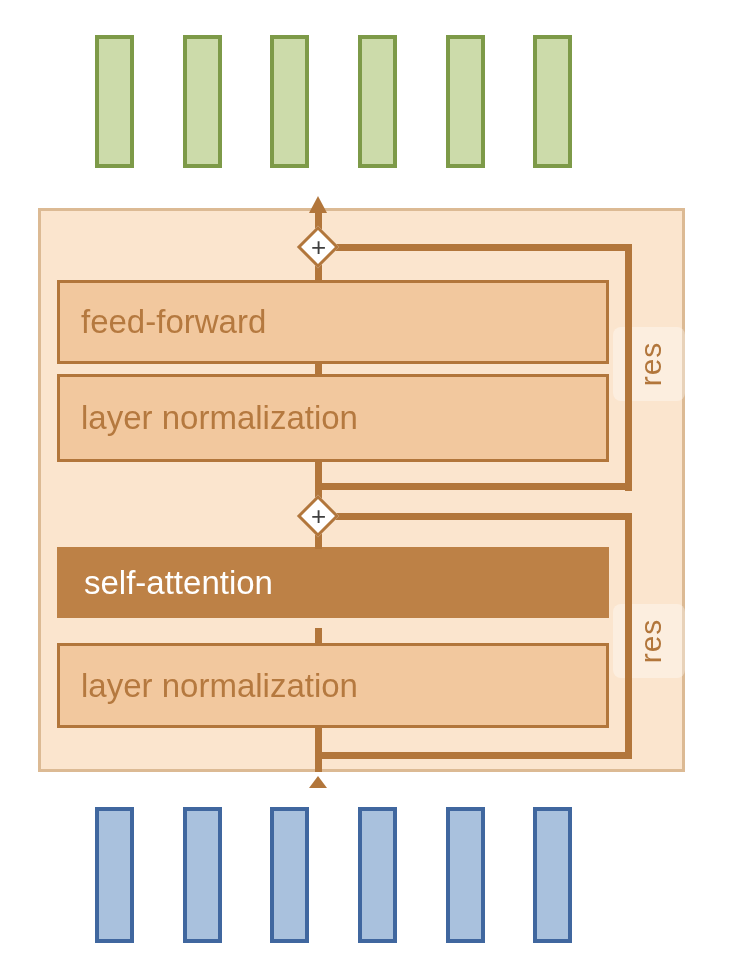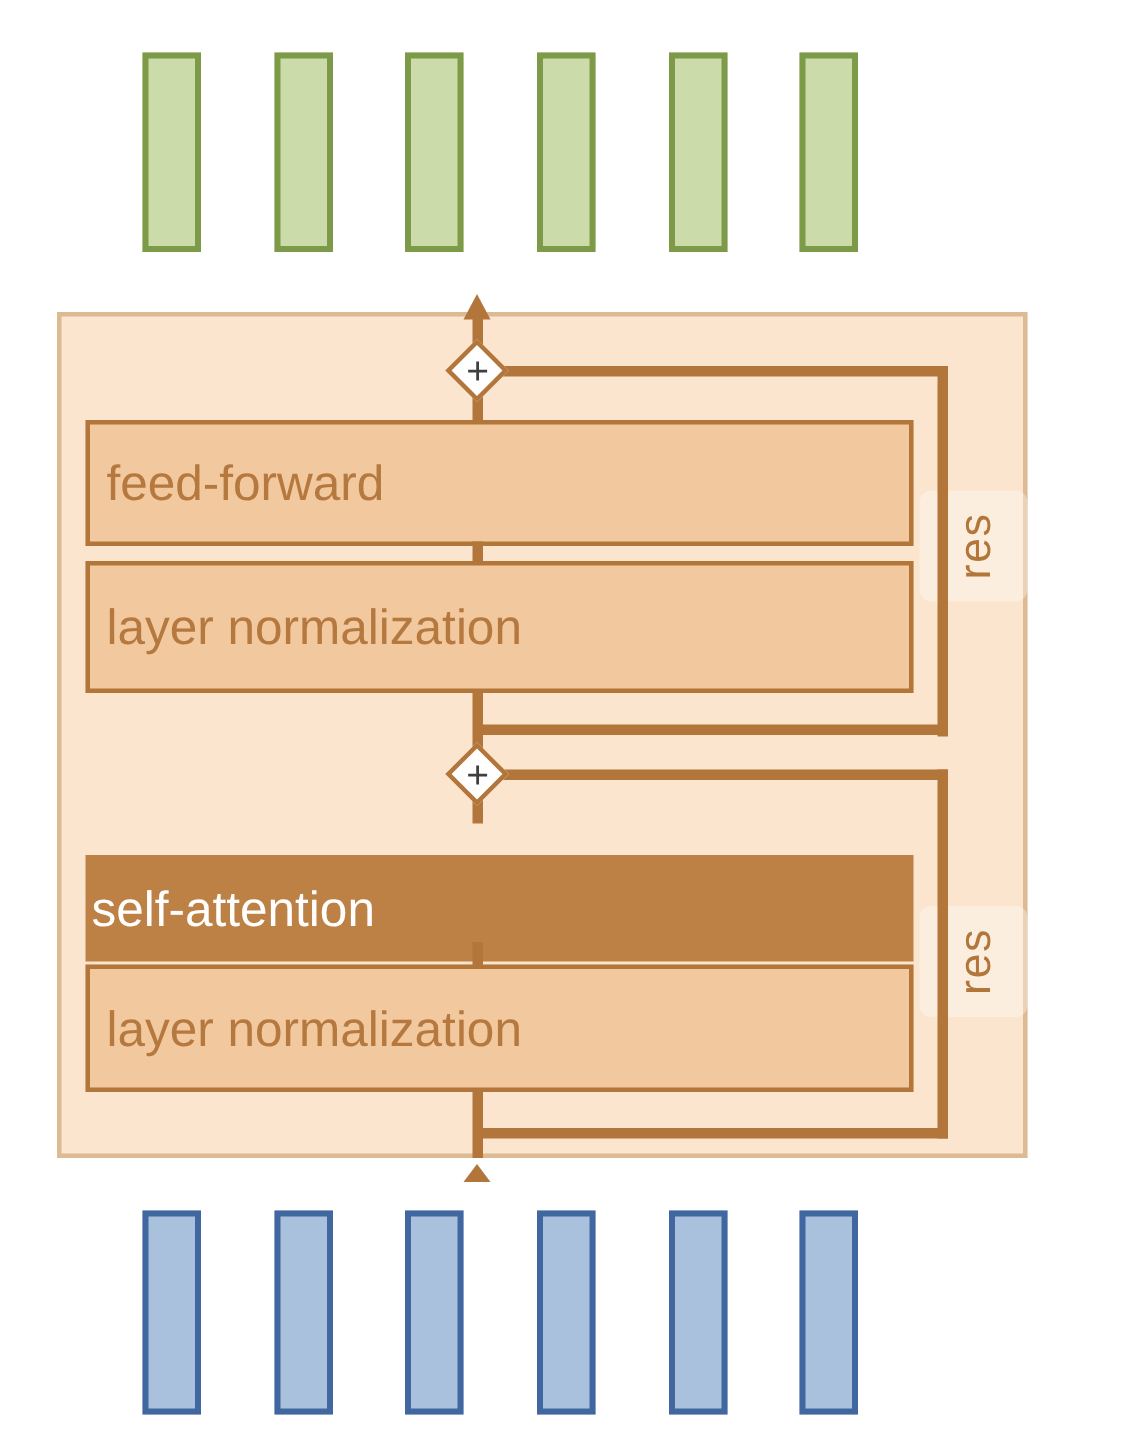--- a/index.html
+++ b/index.html
@@ -48,26 +48,26 @@
   .rb2-bot{left:318px; top:751.5px; width:314px; height:7px;}
   .trunk{left:315px; width:7px;}
   .seg-a{top:209px; height:23px;} .seg-b{top:262px; height:20px;}
   .seg-c{top:361px; height:15px;} .seg-d{top:460px; height:42px;}
   .seg-e{top:531px; height:18px;} .seg-f{top:628px; height:17px;}
   .seg-g{top:726px; height:46px;}
   
   .layer-box{
     position:absolute; left:57px; width:552px; box-sizing:border-box;
     background:var(--box-fill); border:3.5px solid var(--box-border);
-    display:flex; align-items:center; padding-left:11px;
+    display:flex; align-items:center; padding-left:21px;
     font-size:33px; color:var(--text-brown);
   }
   .ff {top:280px; height:84px;}
   .ln1{top:374px; height:88px;}
-  .sa {top:547px; height:71px; background:var(--attention-fill); border:none; color:var(--text-white); padding-left:4px;margin-top:23px;}
+  .sa {top:547px; height:71px; background:var(--attention-fill); border:none; color:var(--text-white); padding-left:27px;}
   .ln2{top:643px; height:85px;}
   
   .adder{
     position:absolute; width:24px; height:24px; box-sizing:content-box;
     background:#ffffff; border:3.5px solid var(--line); transform:rotate(45deg);
   }
   .adder.a1{left:303px; top:231.5px;} .adder.a2{left:303px; top:500.5px;}
   .adder-plus{
     position:absolute; width:31px; height:31px; display:flex;
     align-items:center; justify-content:center;

